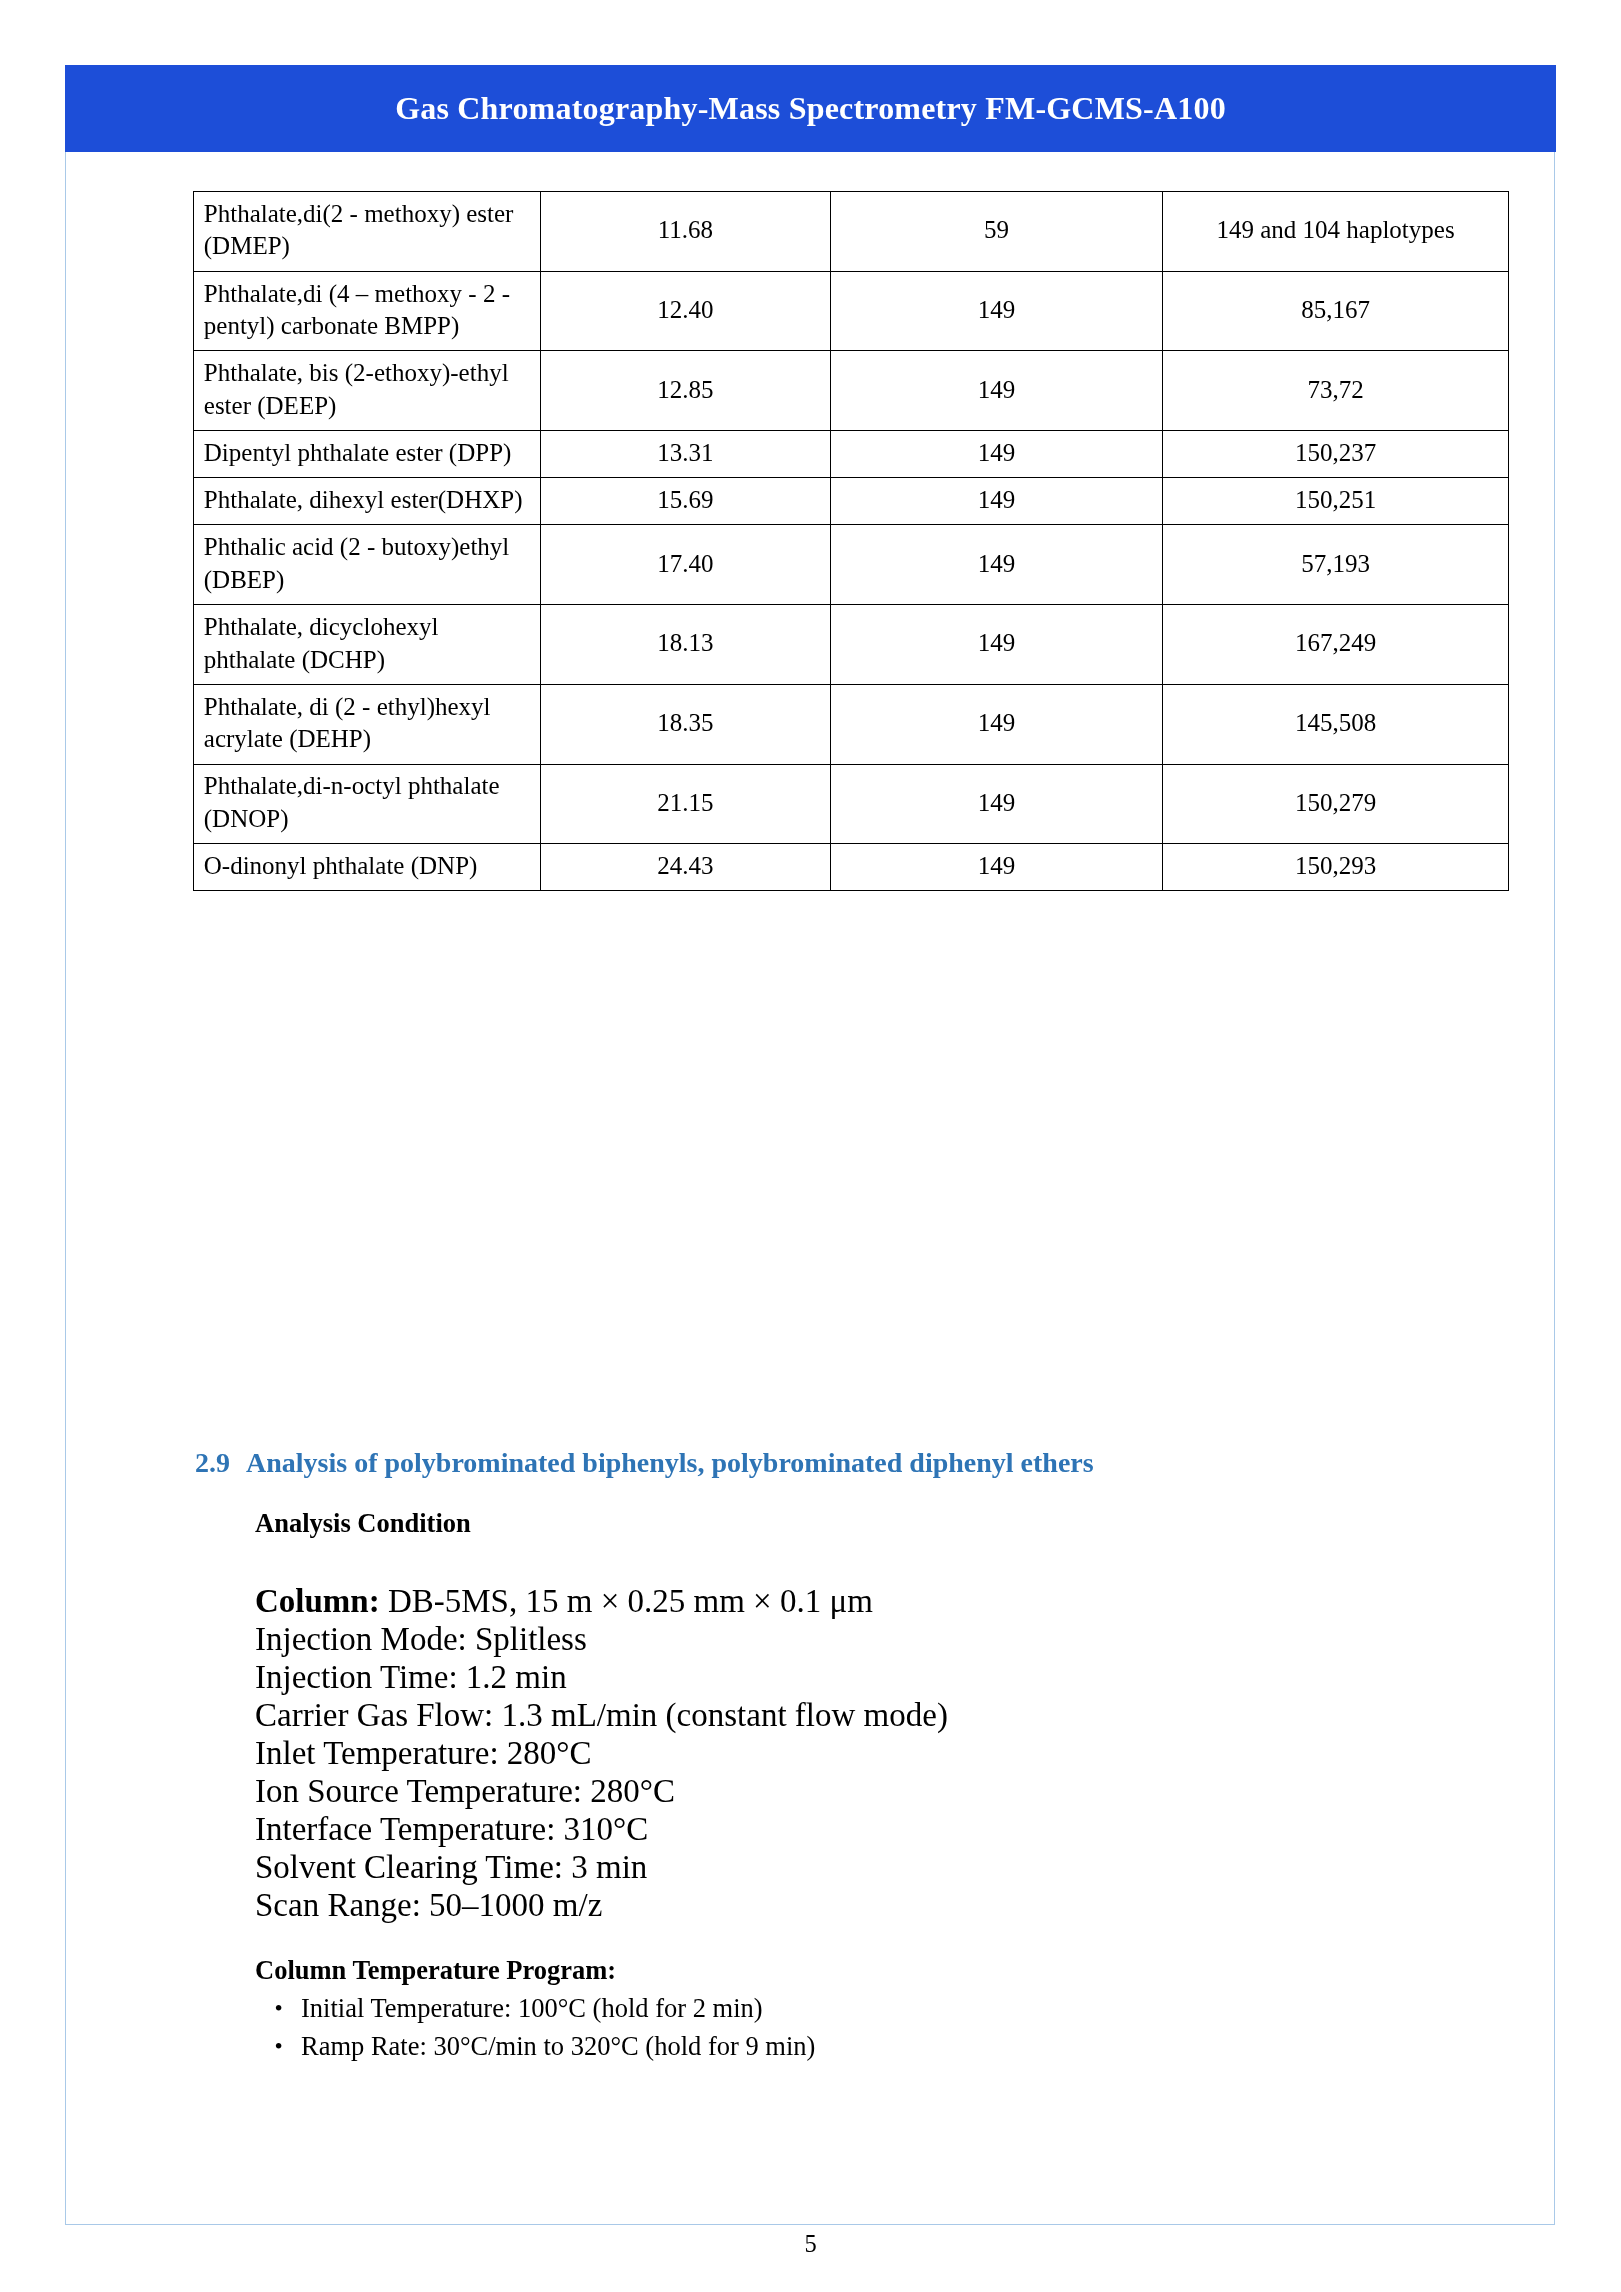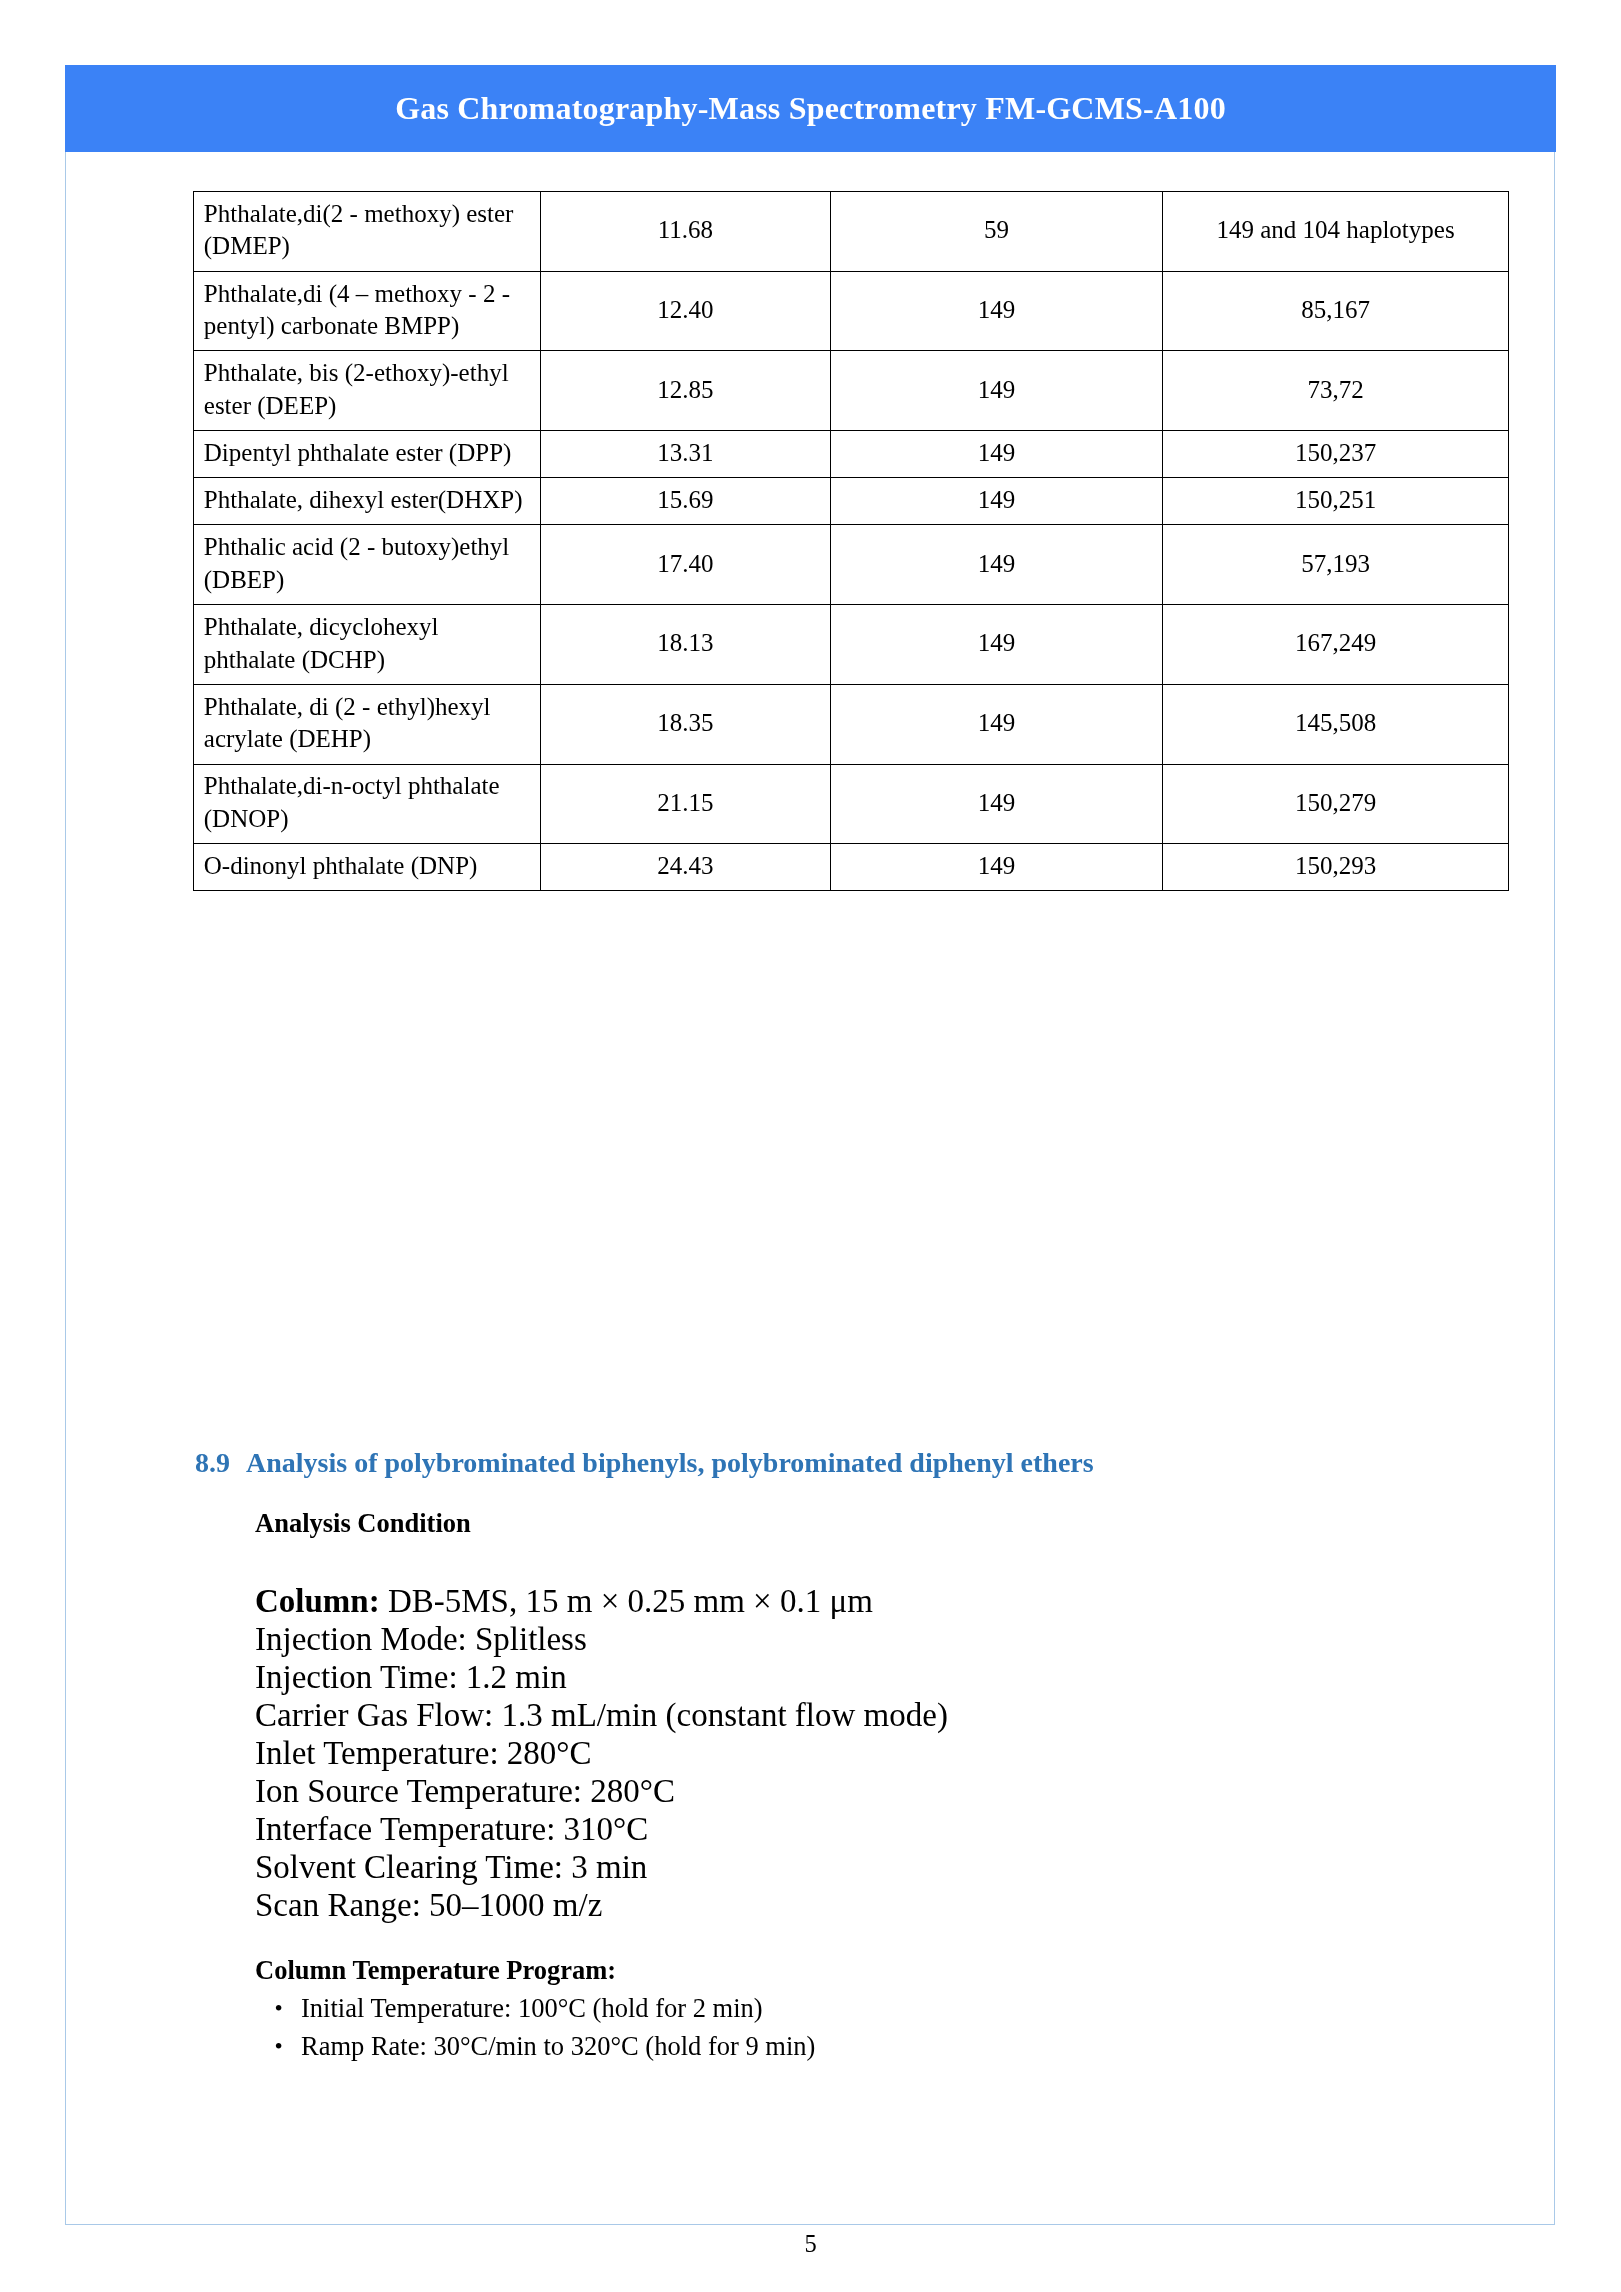--- a/index.html
+++ b/index.html
@@ -28,21 +28,21 @@
     background: #ffffff;
   }
 
   
   #header-banner {
     position: absolute;
     left: 65px;
     top: 65px;
     width: 1491px;
     height: 87px;
-    background: #3b82f6;
+    background: #1d4ed8;
     display: flex;
     align-items: center;
     justify-content: center;
   }
   #header-title {
     font-family: "Liberation Serif", "DejaVu Serif", serif;
     font-weight: bold;
     font-size: 32px;
     color: #ffffff;
     letter-spacing: 0.2px;
@@ -235,21 +235,21 @@
       </tr>
       <tr>
         <td class="c-name">O-dinonyl phthalate (DNP)</td>
         <td class="c-rt">24.43</td>
         <td class="c-quant">149</td>
         <td class="c-ref">150,293</td>
       </tr>
     </tbody>
   </table>
 
-  <div id="section-heading"><span class="sec-num">8.9</span><span>Analysis of polybrominated biphenyls, polybrominated diphenyl ethers</span></div>
+  <div id="section-heading"><span class="sec-num">2.9</span><span>Analysis of polybrominated biphenyls, polybrominated diphenyl ethers</span></div>
 
   <div id="condition-block">
     <div id="condition-subtitle">Analysis Condition</div>
 
     <div class="cond-line"><span class="lbl-bold">Column:</span><span> DB-5MS, 15 m × 0.25 mm × 0.1 μm</span></div>
     <div class="cond-line">Injection Mode: Splitless</div>
     <div class="cond-line">Injection Time: 1.2 min</div>
     <div class="cond-line">Carrier Gas Flow: 1.3 mL/min (constant flow mode)</div>
     <div class="cond-line">Inlet Temperature: 280°C</div>
     <div class="cond-line">Ion Source Temperature: 280°C</div>

